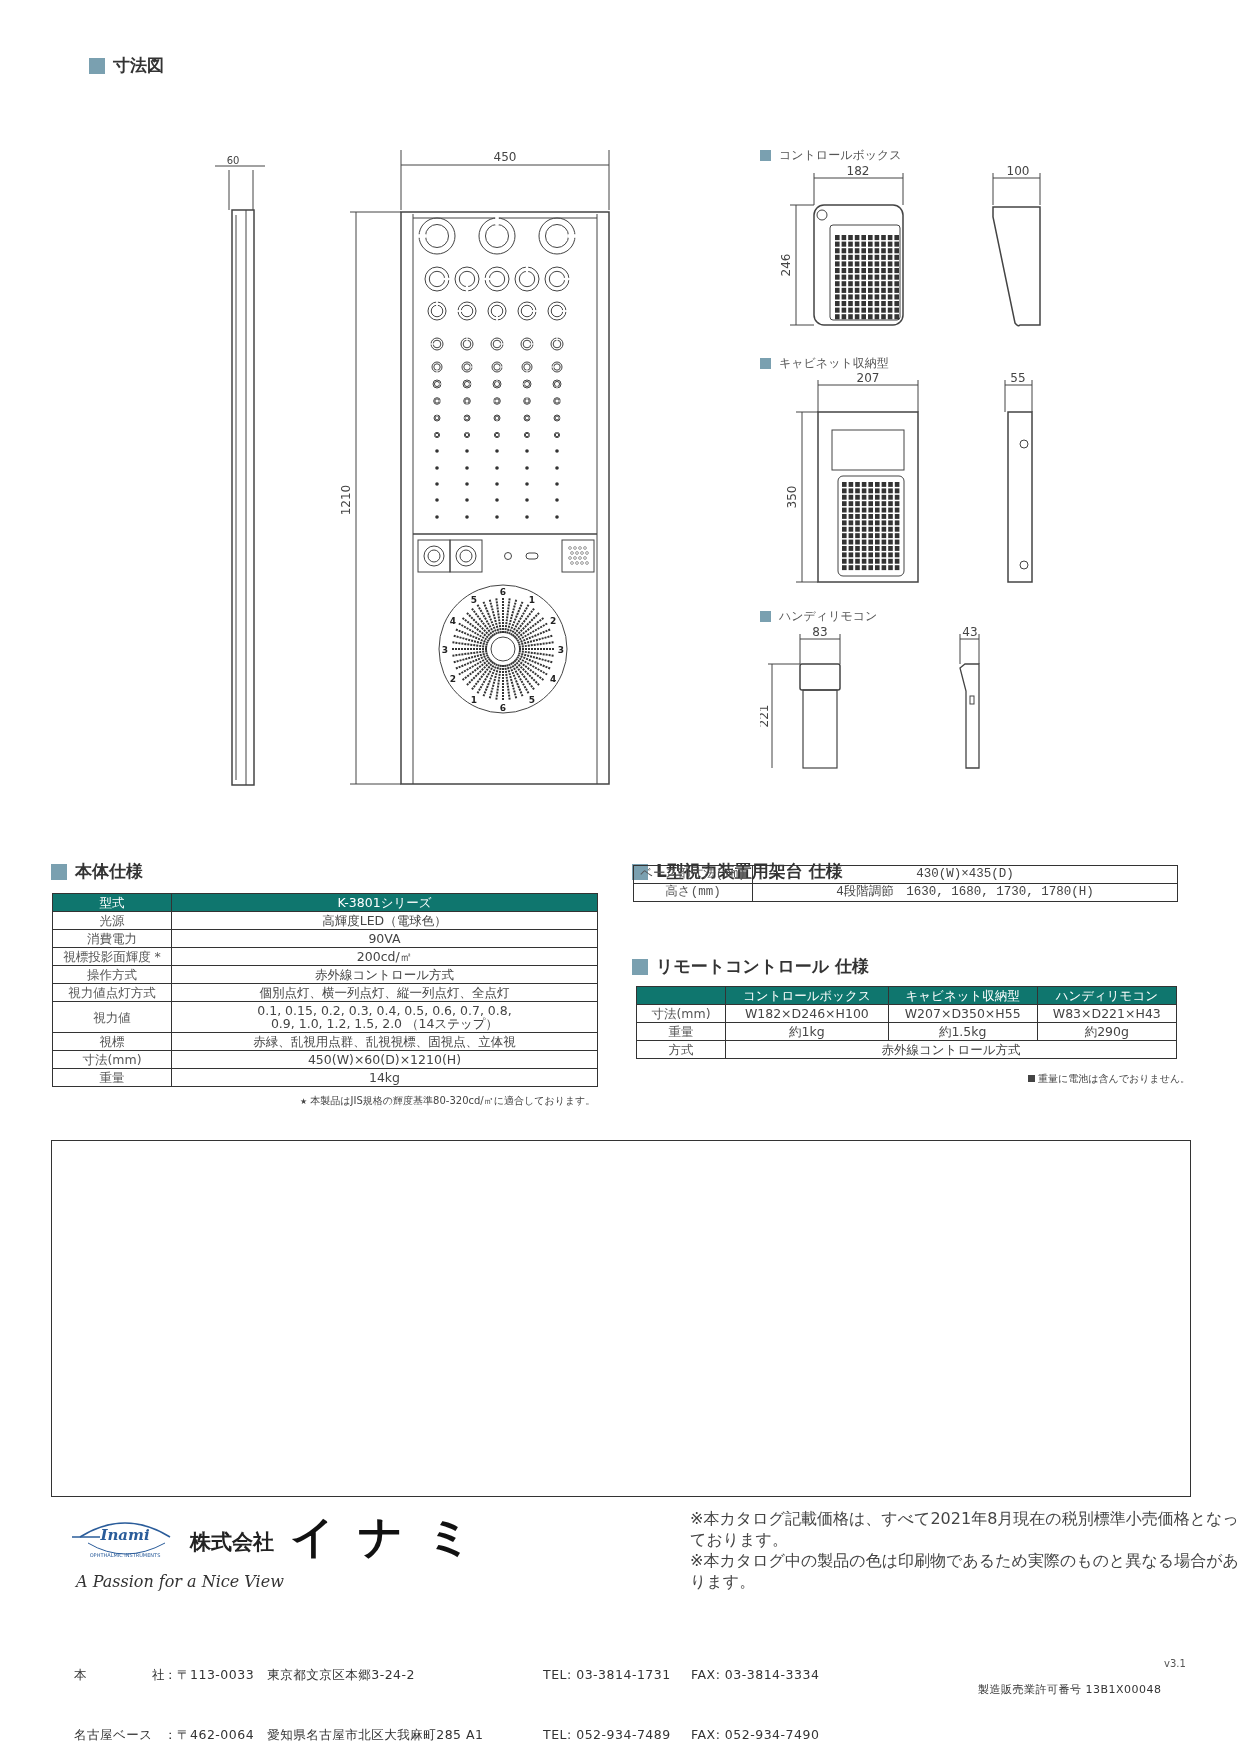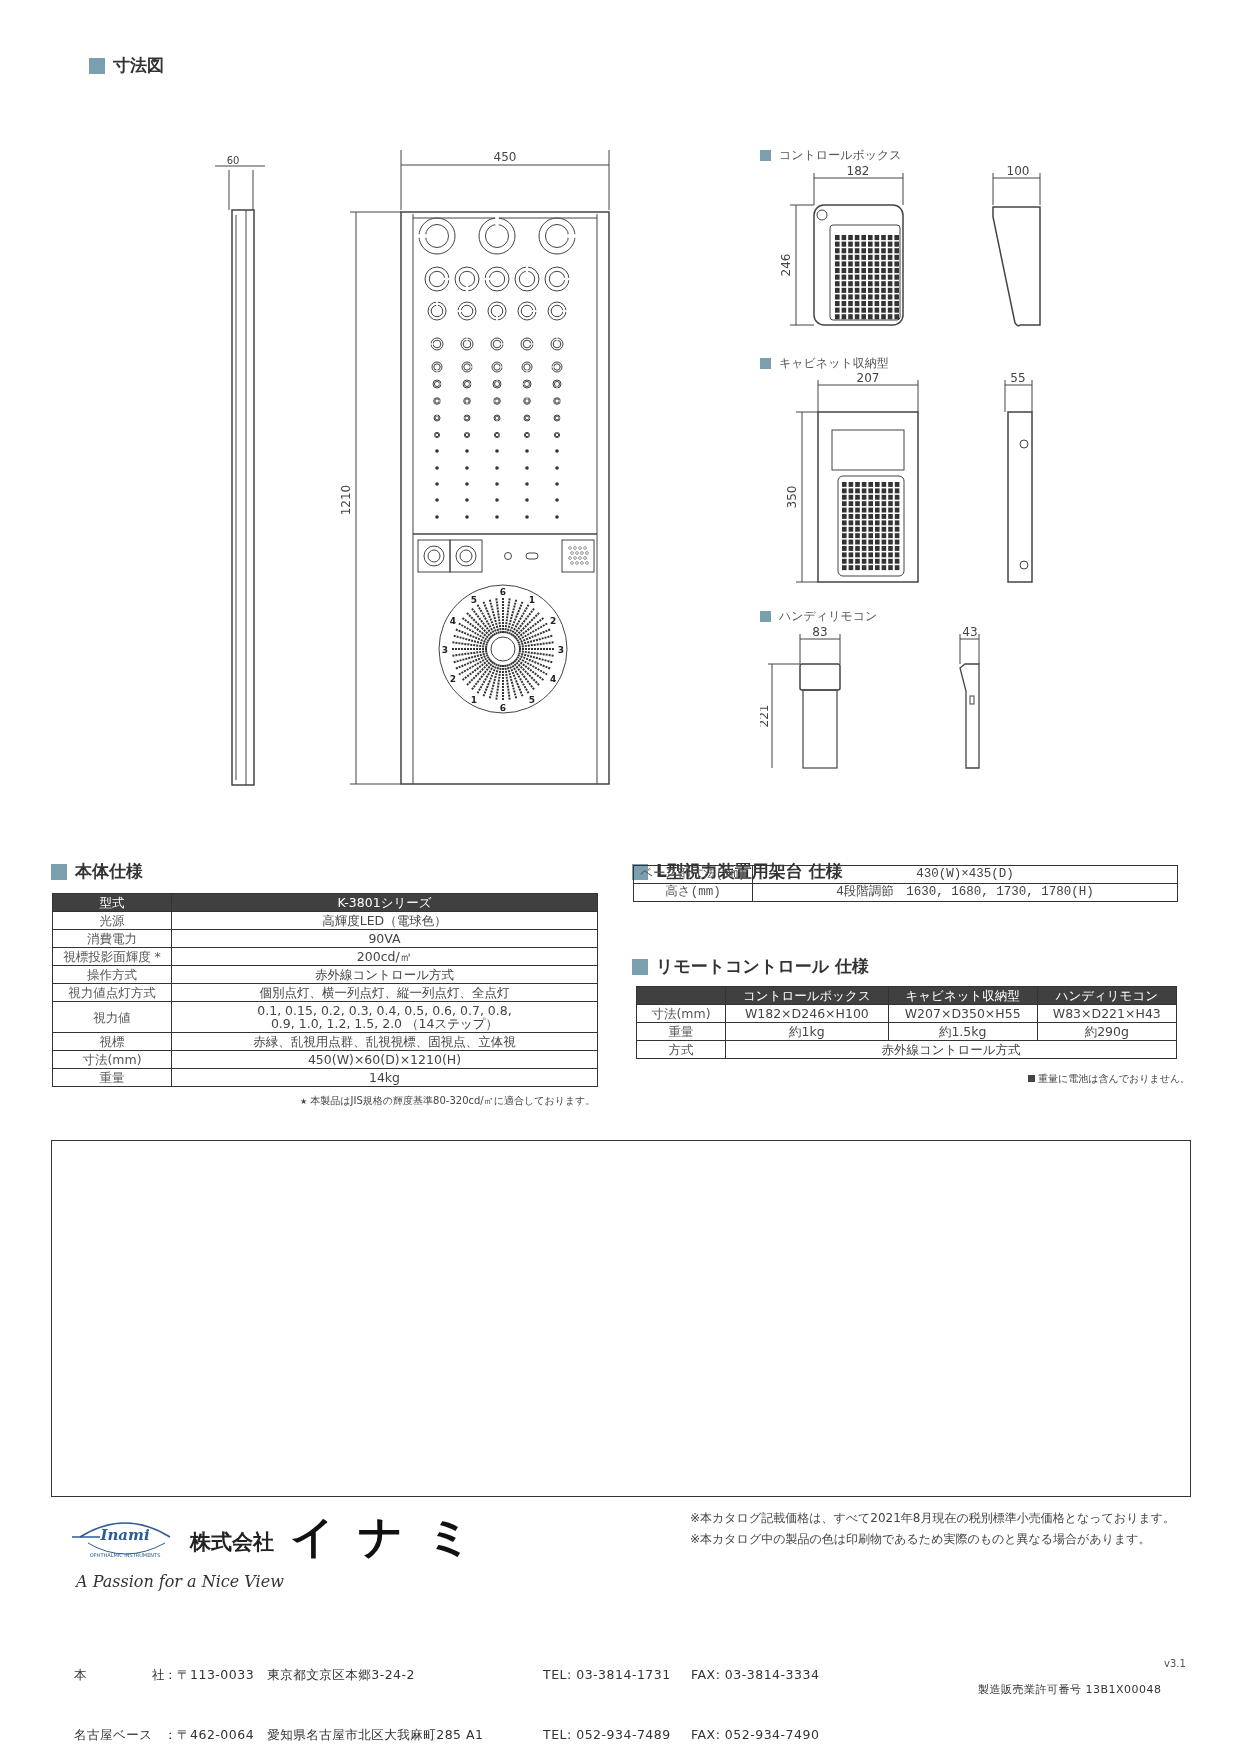--- a/index.html
+++ b/index.html
@@ -5,25 +5,25 @@
   html, body { margin:0; padding:0; background:#fff; }
   body { width:1241px; height:1755px; position:relative; overflow:hidden;
          font-family:"DejaVu Sans", "Liberation Sans", sans-serif; color:#333; }
   .abs { position:absolute; }
   .sq { display:inline-block; width:16px; height:16px; background:#7aa0b0; vertical-align:middle; margin-right:8px; }
   .sq-s { display:inline-block; width:11px; height:11px; background:#7aa0b0; vertical-align:middle; margin-right:8px; }
   .h-main { font-size:17px; font-weight:bold; color:#333; }
   .h-sub { font-size:12px; color:#555; }
   table.spec { border-collapse:collapse; font-size:12.5px; color:#444; }
   table.spec td, table.spec th { border:1px solid #333; text-align:center; padding:0 4px; font-weight:normal; line-height:17px; }
-  table.spec th { background:#404040; color:#fff; }
+  table.spec th { background:#0f766e; color:#fff; }
   table.spec td.lbl { color:#555; }
   .dim { font-size:12px; fill:#444; font-family:"DejaVu Sans", sans-serif; }
   .small-note { font-size:10px; color:#444; }
-  .notes { font-size:12px; color:#444; line-height:21px; }
+  .notes { font-size:16px; color:#444; line-height:21px; }
   .addr { font-size:12.5px; color:#333; line-height:20px; letter-spacing:0.5px; white-space:pre; }
   .frame { position:absolute; left:51px; top:1140px; width:1140px; height:357px; border:1.5px solid #333; box-sizing:border-box; }
 </style>
 </head>
 <body>
 
 <div class="abs h-main" style="left:51px;top:54px;padding-left:38px;">
   <span class="sq"></span><span>寸法図</span>
 </div>
 

